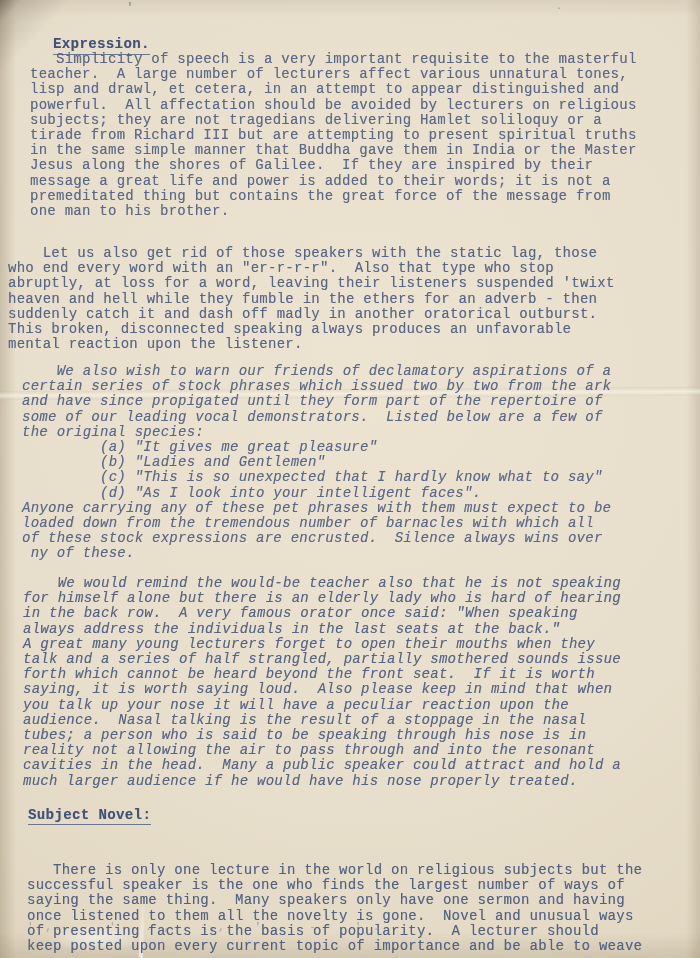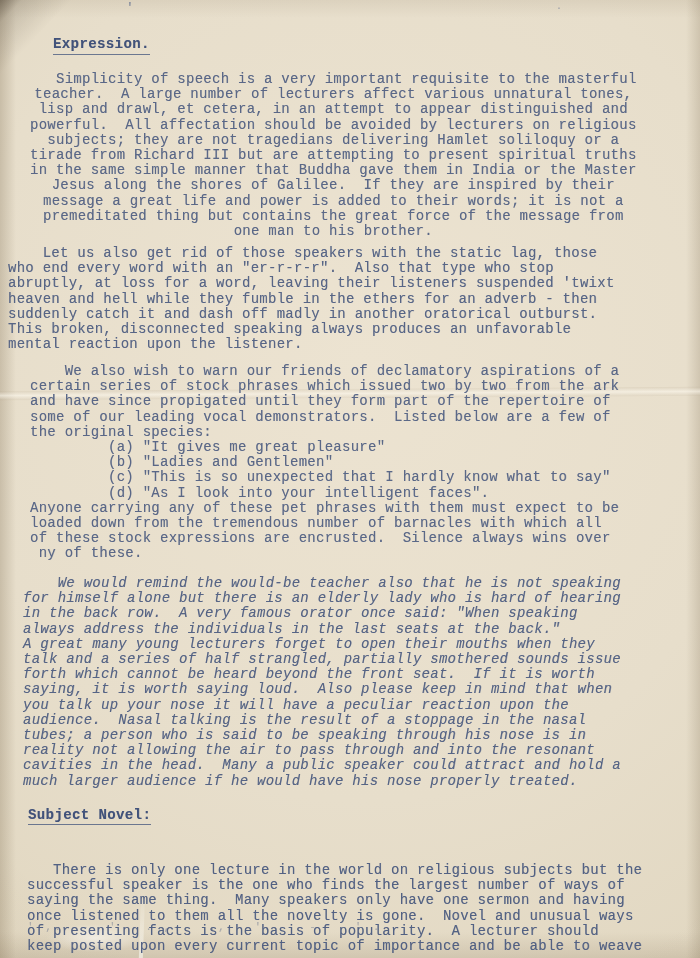--- a/index.html
+++ b/index.html
@@ -51,23 +51,23 @@
     font-weight:bold;
     font-size:14px;
     letter-spacing:0.4px;
     color:#41527a;
   }
   .heading .u{
     border-bottom:1.6px solid rgba(66,84,124,0.75);
     padding-bottom:1px;
     display:inline-block;
   }
-  .p1{top:72px;left:30px;opacity:0.90;text-align:center;}
+  .p1{top:52px;left:30px;opacity:0.90;}
   .p2{top:246px;left:8px;opacity:0.92;}
-  .p3{top:364px;left:30px;opacity:0.90;}
+  .p3{top:364px;left:22px;opacity:0.90;font-style:italic;}
   .p4{top:576px;left:23px;opacity:0.93;font-style:italic;}
   .p5{top:832px;left:27px;opacity:0.95;margin-top:31px;}
   .h1{top:28px;left:33px;margin-left:20px;}
   .h2{top:796px;left:28px;}
   .partial{
     top:920px;left:27px;
     font-size:11px;letter-spacing:2.5px;
     opacity:0.38;filter:blur(0.4px);
   }
   .mark{position:absolute;font-size:13px;color:#5a6a8e;}

